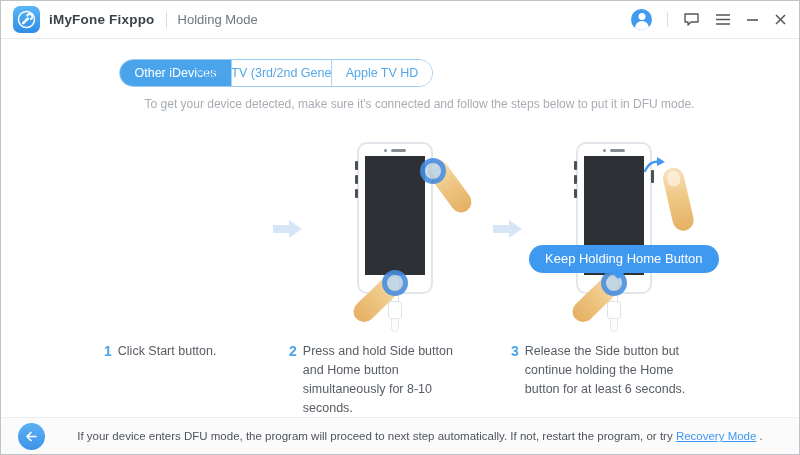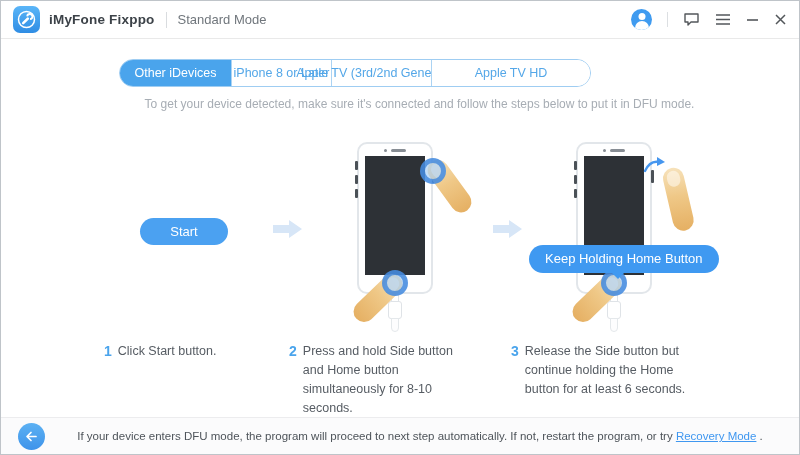--- a/index.html
+++ b/index.html
@@ -159,21 +159,21 @@
   <div class="header">
     <div class="logo">
       <svg width="21" height="21" viewBox="0 0 21 21">
         <circle cx="10.5" cy="10.5" r="8" fill="none" stroke="#fff" stroke-width="1.5"></circle>
         <path d="M7.2 14.2 L11.8 9.6" stroke="#fff" stroke-width="2.6" stroke-linecap="round"></path>
         <path d="M11.2 7.4 a2.6 2.6 0 1 1 2.8 2.8" fill="none" stroke="#fff" stroke-width="1.8"></path>
       </svg>
     </div>
     <div class="app-title">iMyFone Fixppo</div>
     <div class="title-divider"></div>
-    <div class="mode-label">Standard Mode</div>
+    <div class="mode-label">Holding Mode</div>
 
     <div class="header-right">
       <div class="avatar">
         <div class="head"></div>
           <div class="body"></div>
       </div>
       <div class="hdr-divider"></div>
       <div class="hdr-icon">
         <svg width="17" height="15" viewBox="0 0 17 15">
           <path d="M2 2 h13 v8 h-7 l-3 3 v-3 h-3 z" fill="none" stroke="#53575b" stroke-width="1.4" stroke-linejoin="round"></path>
@@ -192,30 +192,28 @@
       <div class="hdr-icon">
         <svg width="13" height="13" viewBox="0 0 13 13">
           <path d="M2 2 L11 11 M11 2 L2 11" stroke="#53575b" stroke-width="1.5"></path>
         </svg>
       </div>
     </div>
   </div>
 
   <div class="tabbar">
     <div class="tab active">Other iDevices</div>
-    <div class="tab">iPhone 8 or Later</div>
     <div class="tab">Apple TV (3rd/2nd Generation)</div>
     <div class="tab">Apple TV HD</div>
   </div>
 
   <div class="instruction">To get your device detected, make sure it's connected and follow the steps below to put it in DFU mode.</div>
 
   <div class="stage">
 
-    <button class="start-btn">Start</button>
 
     <svg class="flow-arrow a1" viewBox="0 0 30 22">
       <polygon points="0,7 16,7 16,2 29,11 16,20 16,15 0,15" fill="#d7e6f7"></polygon>
     </svg>
     <svg class="flow-arrow a2" viewBox="0 0 30 22">
       <polygon points="0,7 16,7 16,2 29,11 16,20 16,15 0,15" fill="#d7e6f7"></polygon>
     </svg>
 
     <div class="phone p1">
       <div class="camera"></div>

